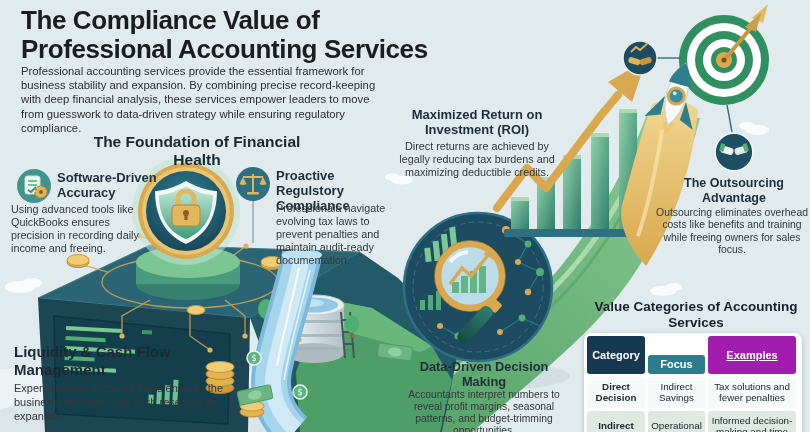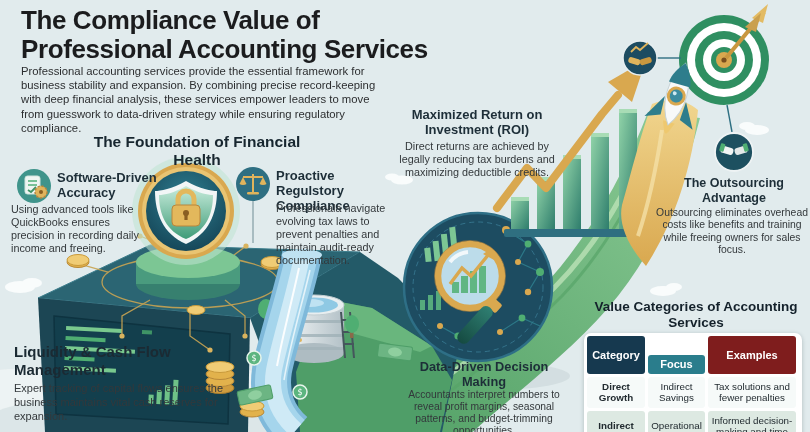--- a/index.html
+++ b/index.html
@@ -13,21 +13,21 @@
   .h-feature{font-weight:700;font-size:13px;line-height:15px;color:#1d2e38;}
   .body-sm{font-size:10.8px;line-height:13px;color:#33383b;}
   .center{text-align:center;}
   
   .vtable{position:absolute;left:584px;top:333px;width:212px;background:#ffffff;border-radius:7px;
           padding:3px;box-shadow:0 1px 4px rgba(20,40,45,.25);display:grid;
           grid-template-columns:58px 57px 88px;gap:3px;}
   .vtable .cell{border-radius:3px;display:flex;align-items:center;justify-content:center;
           text-align:center;padding:4px 2px;font-size:9.8px;line-height:11.2px;color:#222b30;}
   .vtable .th{color:#ffffff;font-weight:700;font-size:11px;}
-  .th-cat{background:#16394f;} .th-focus{background:#2a7d8c;margin-top:19px;} .th-ex{background:#7f1d1d;}
+  .th-cat{background:#16394f;} .th-focus{background:#2a7d8c;margin-top:19px;} .th-ex{background:#a21caf;text-decoration:underline;}
   .row1{background:#f6faf9;} .row2{background:#dde9e2;}
   .col-cat{font-weight:700;}
 </style>
 </head>
 <body>
 
 <div id="canvas">
 
   <svg class="abs" style="left:0;top:0" width="810" height="432" viewBox="0 0 810 432">
     <defs>
@@ -375,21 +375,21 @@
 
   <div class="abs h-feature center" style="left:412px;top:359px;width:144px;font-size:12.8px">Data-Driven Decision Making</div>
   <div class="abs body-sm center" style="left:396px;top:389px;width:176px;font-size:10.3px;line-height:12px">Accountants interpret numbers to reveal profit margins, seasonal patterns, and budget-trimming opportunities.</div>
 
   <div class="abs center" style="left:594px;top:299px;width:204px;font-weight:700;font-size:13.5px;line-height:15.5px;color:#14212b">Value Categories of Accounting Services</div>
   <div class="vtable">
     <div class="cell th th-cat">Category</div>
     <div class="cell th th-focus">Focus</div>
     <div class="cell th th-ex">Examples</div>
 
-    <div class="cell row1 col-cat">Direct Growth</div>
+    <div class="cell row1 col-cat">Direct Decision</div>
     <div class="cell row1">Indirect Savings</div>
     <div class="cell row1">Tax solutions and fewer penalties</div>
 
     <div class="cell row2 col-cat">Indirect Returns</div>
     <div class="cell row2">Operational Efficiency</div>
     <div class="cell row2">Informed decision-making and time management</div>
   </div>
 
 </div>
 

